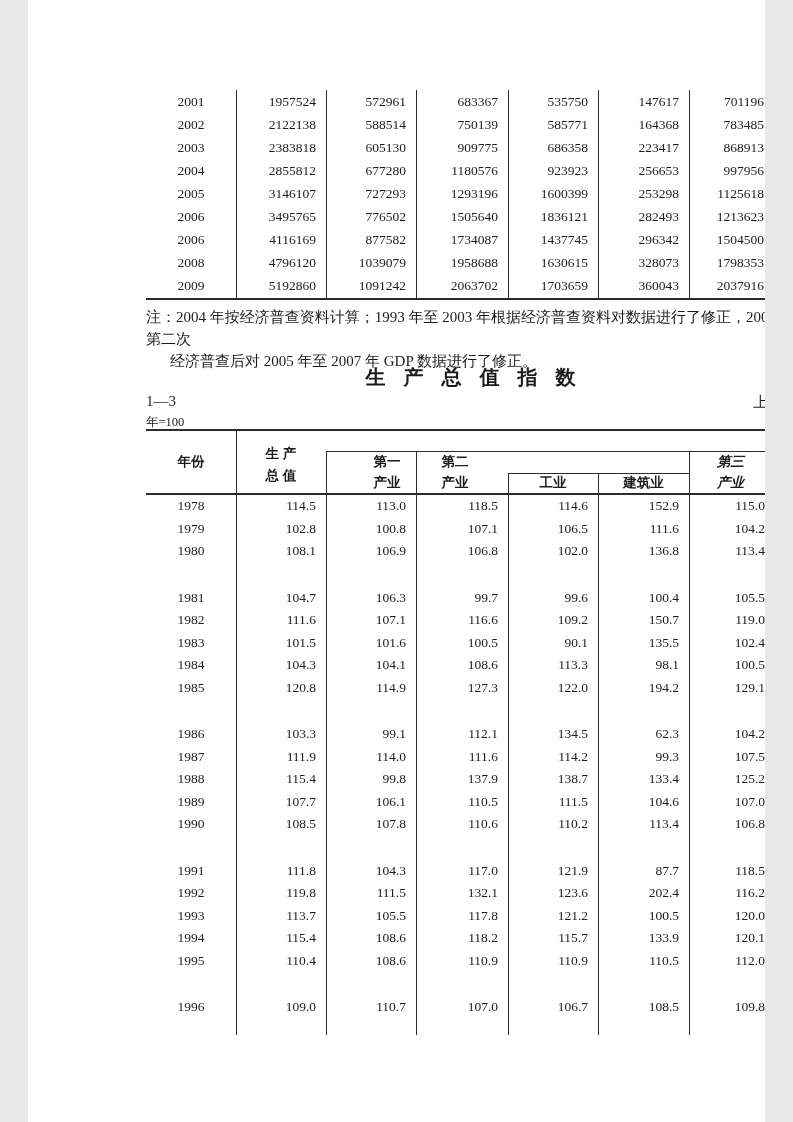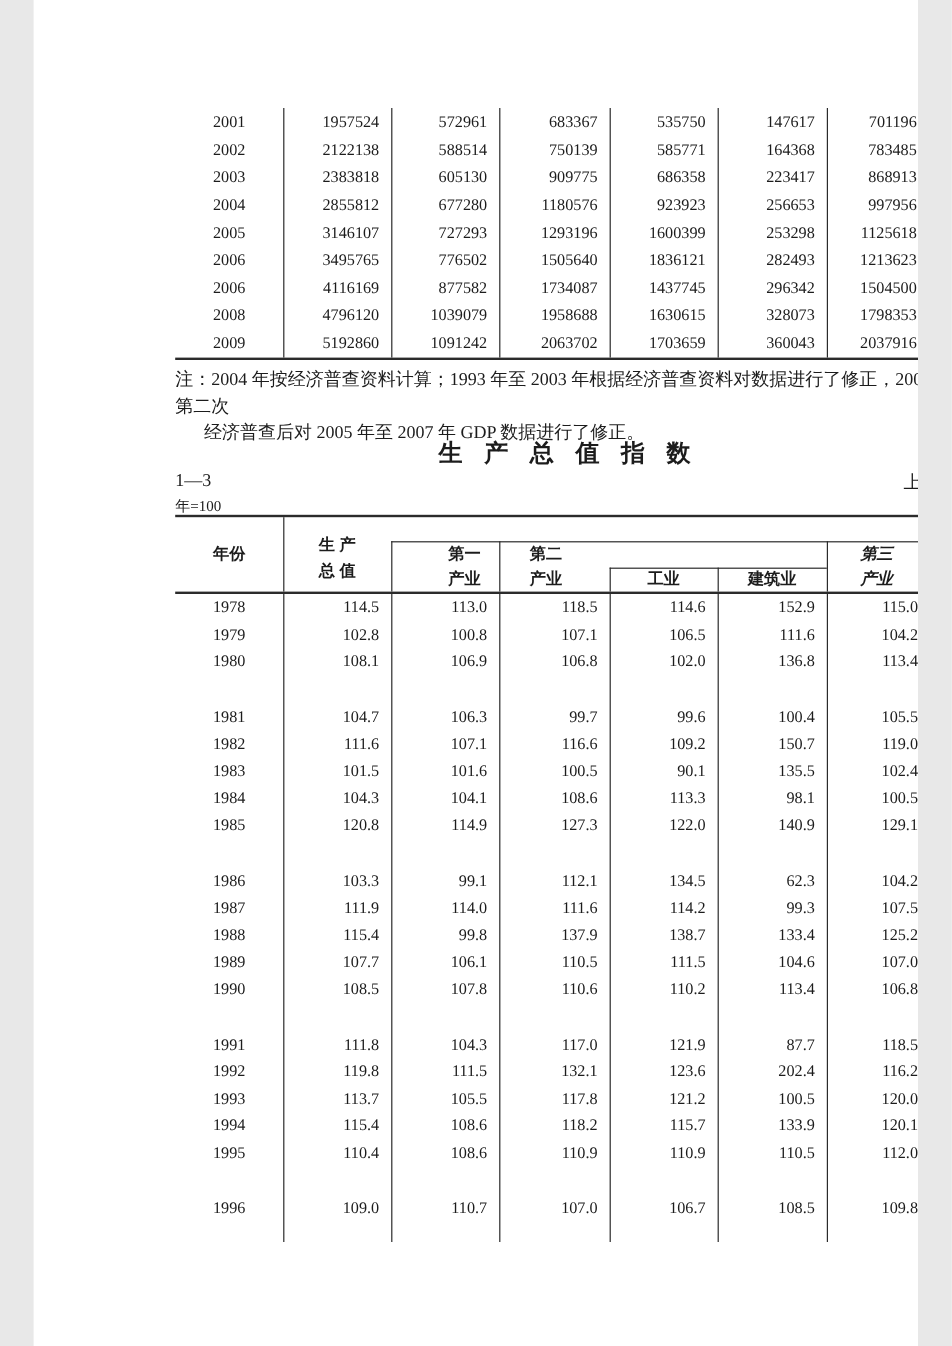--- a/index.html
+++ b/index.html
@@ -254,21 +254,21 @@
           <div class="cell c4">113.3</div>
           <div class="cell c5">98.1</div>
           <div class="cell c6">100.5</div>
         </div>
         <div class="trow">
           <div class="cell c0">1985</div>
           <div class="cell c1">120.8</div>
           <div class="cell c2">114.9</div>
           <div class="cell c3">127.3</div>
           <div class="cell c4">122.0</div>
-          <div class="cell c5">140.9</div>
+          <div class="cell c5">194.2</div>
           <div class="cell c6">129.1</div>
         </div>
         <div class="group-gap"></div>
         <div class="trow">
           <div class="cell c0">1986</div>
           <div class="cell c1">103.3</div>
           <div class="cell c2">99.1</div>
           <div class="cell c3">112.1</div>
           <div class="cell c4">134.5</div>
           <div class="cell c5">62.3</div>

